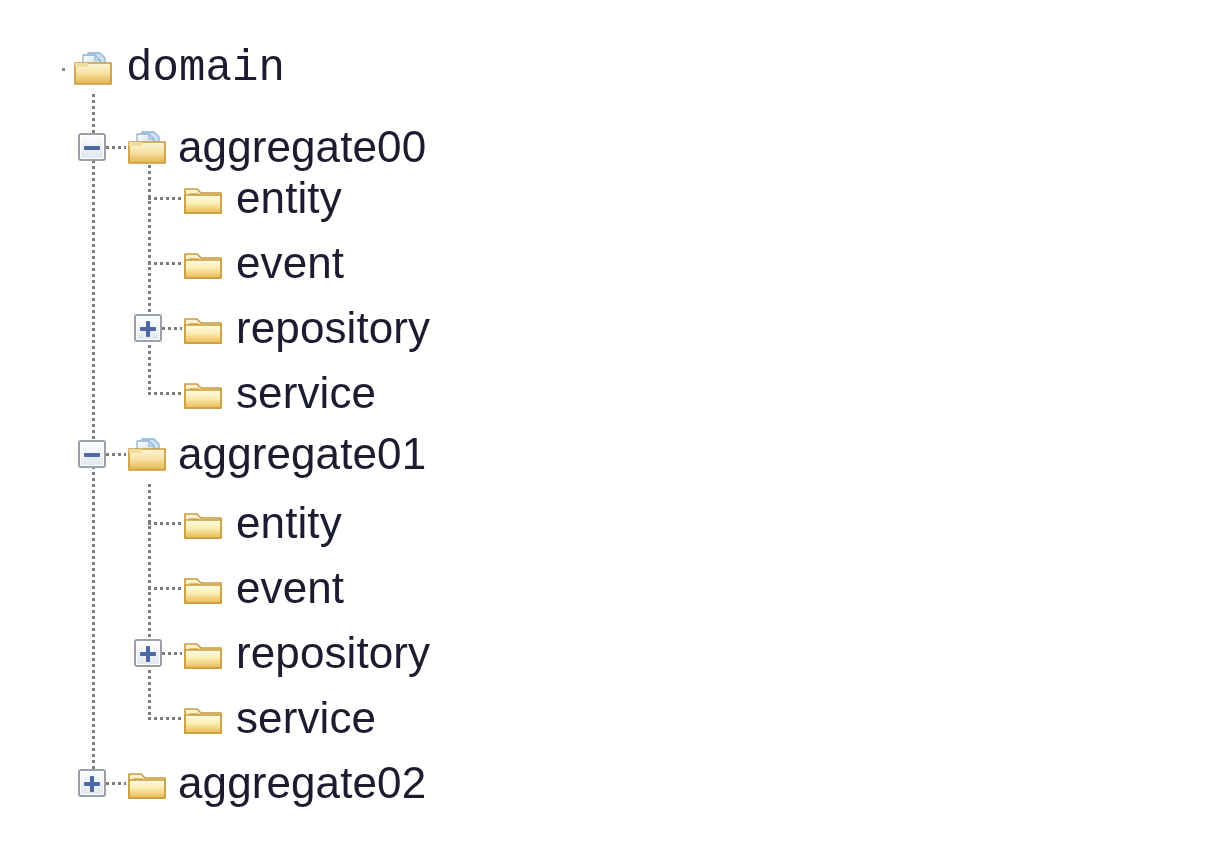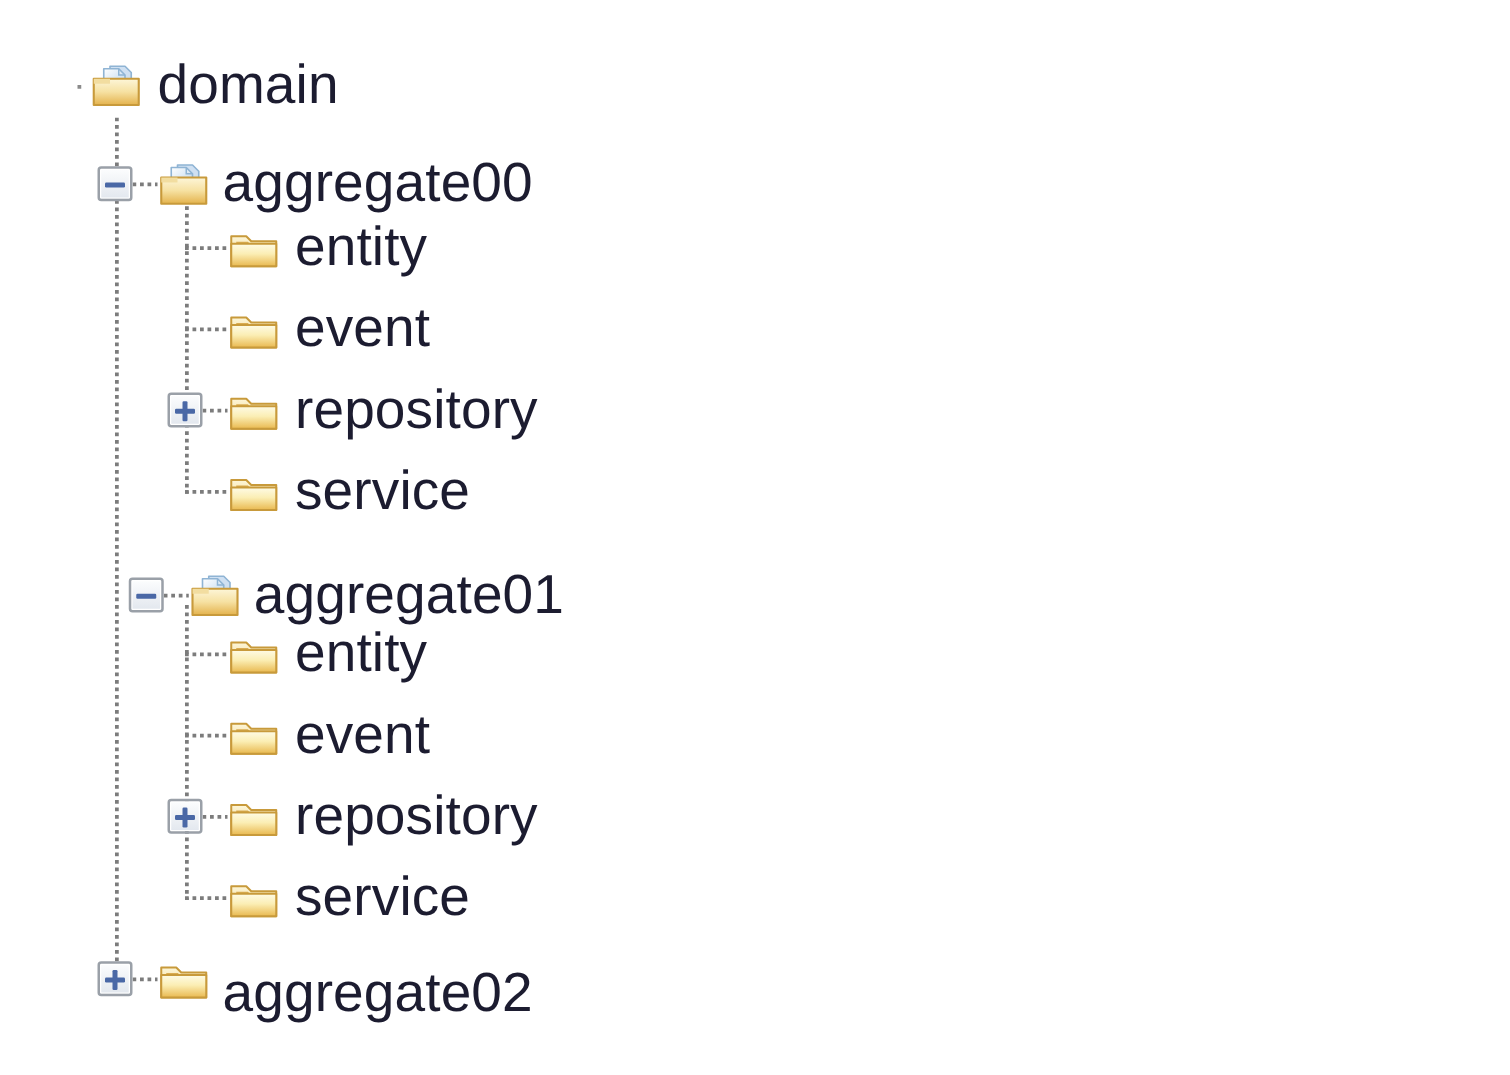--- a/index.html
+++ b/index.html
@@ -54,21 +54,21 @@
   .icon{position:absolute;top:16px;width:42px;height:34px;}
   .icon svg{display:block;width:42px;height:34px;}
 </style>
 </head>
 <body>
 
 <div id="tree">
     <div class="vline" style="left: 92px; top: 94px; height: 689px;"></div>
     <div class="vline" style="left: 148px; top: 159px; height: 236px;"></div>
     <div class="vline" style="left: 148px; top: 484px; height: 236px;"></div>
-    <div class="row" style="top: 36px;">
+    <div class="row" style="top: 36px; font-family: Liberation Mono, monospace;">
       <div class="stubdot" style="left: 62px; top: 32px;"></div>
       <span class="icon" style="left: 72px;">
         <svg viewBox="0 0 42 34" xmlns="http://www.w3.org/2000/svg">
           <defs>
             <linearGradient id="pg1" x1="0" y1="0" x2="0" y2="1">
               <stop offset="0%" stop-color="#fdf6d9"></stop>
               <stop offset="50%" stop-color="#f6e1a2"></stop>
               <stop offset="100%" stop-color="#e4b34d"></stop>
             </linearGradient>
             <linearGradient id="pg2" x1="0" y1="0" x2="1" y2="1">
@@ -197,21 +197,21 @@
               <stop offset="100%" stop-color="#f0cf7c"></stop>
             </linearGradient>
           </defs>
           <path d="M3 7 h12 l4 4 h20 v20 h-36 z" fill="url(#fg2)" stroke="#c89a3b" stroke-width="1.6" stroke-linejoin="round"></path>
           <path d="M7 12 h9 l3 3 h17" fill="none" stroke="#d9ac53" stroke-width="1.4"></path>
           <path d="M3 13 h36 v18 h-36 z" fill="url(#fg1)" stroke="#c89a3b" stroke-width="1.6" stroke-linejoin="round"></path>
         </svg>
       </span>
       <span class="label" style="left: 236px;">service</span>
     </div>
-    <div class="row" style="top: 444px; margin-left: 25px;">
+    <div class="row" style="top: 422px;">
       <div class="hline" style="left: 106px; width: 20px; top: 31px;"></div>
       <div class="toggle" style="left: 78px;">
         <span class="bar-h"></span>
       </div>
       <span class="icon" style="left: 126px;">
         <svg viewBox="0 0 42 34" xmlns="http://www.w3.org/2000/svg">
           <defs>
             <linearGradient id="pg1" x1="0" y1="0" x2="0" y2="1">
               <stop offset="0%" stop-color="#fdf6d9"></stop>
               <stop offset="50%" stop-color="#f6e1a2"></stop>
@@ -340,15 +340,15 @@
             <linearGradient id="fg2" x1="0" y1="0" x2="0" y2="1">
               <stop offset="0%" stop-color="#fdf6d8"></stop>
               <stop offset="100%" stop-color="#f0cf7c"></stop>
             </linearGradient>
           </defs>
           <path d="M3 7 h12 l4 4 h20 v20 h-36 z" fill="url(#fg2)" stroke="#c89a3b" stroke-width="1.6" stroke-linejoin="round"></path>
           <path d="M7 12 h9 l3 3 h17" fill="none" stroke="#d9ac53" stroke-width="1.4"></path>
           <path d="M3 13 h36 v18 h-36 z" fill="url(#fg1)" stroke="#c89a3b" stroke-width="1.6" stroke-linejoin="round"></path>
         </svg>
       </span>
-      <span class="label" style="left: 178px; margin-top: 12px;">aggregate02</span>
+      <span class="label" style="left: 178px;">aggregate02</span>
     </div>
   </div>
 
 </body></html>

